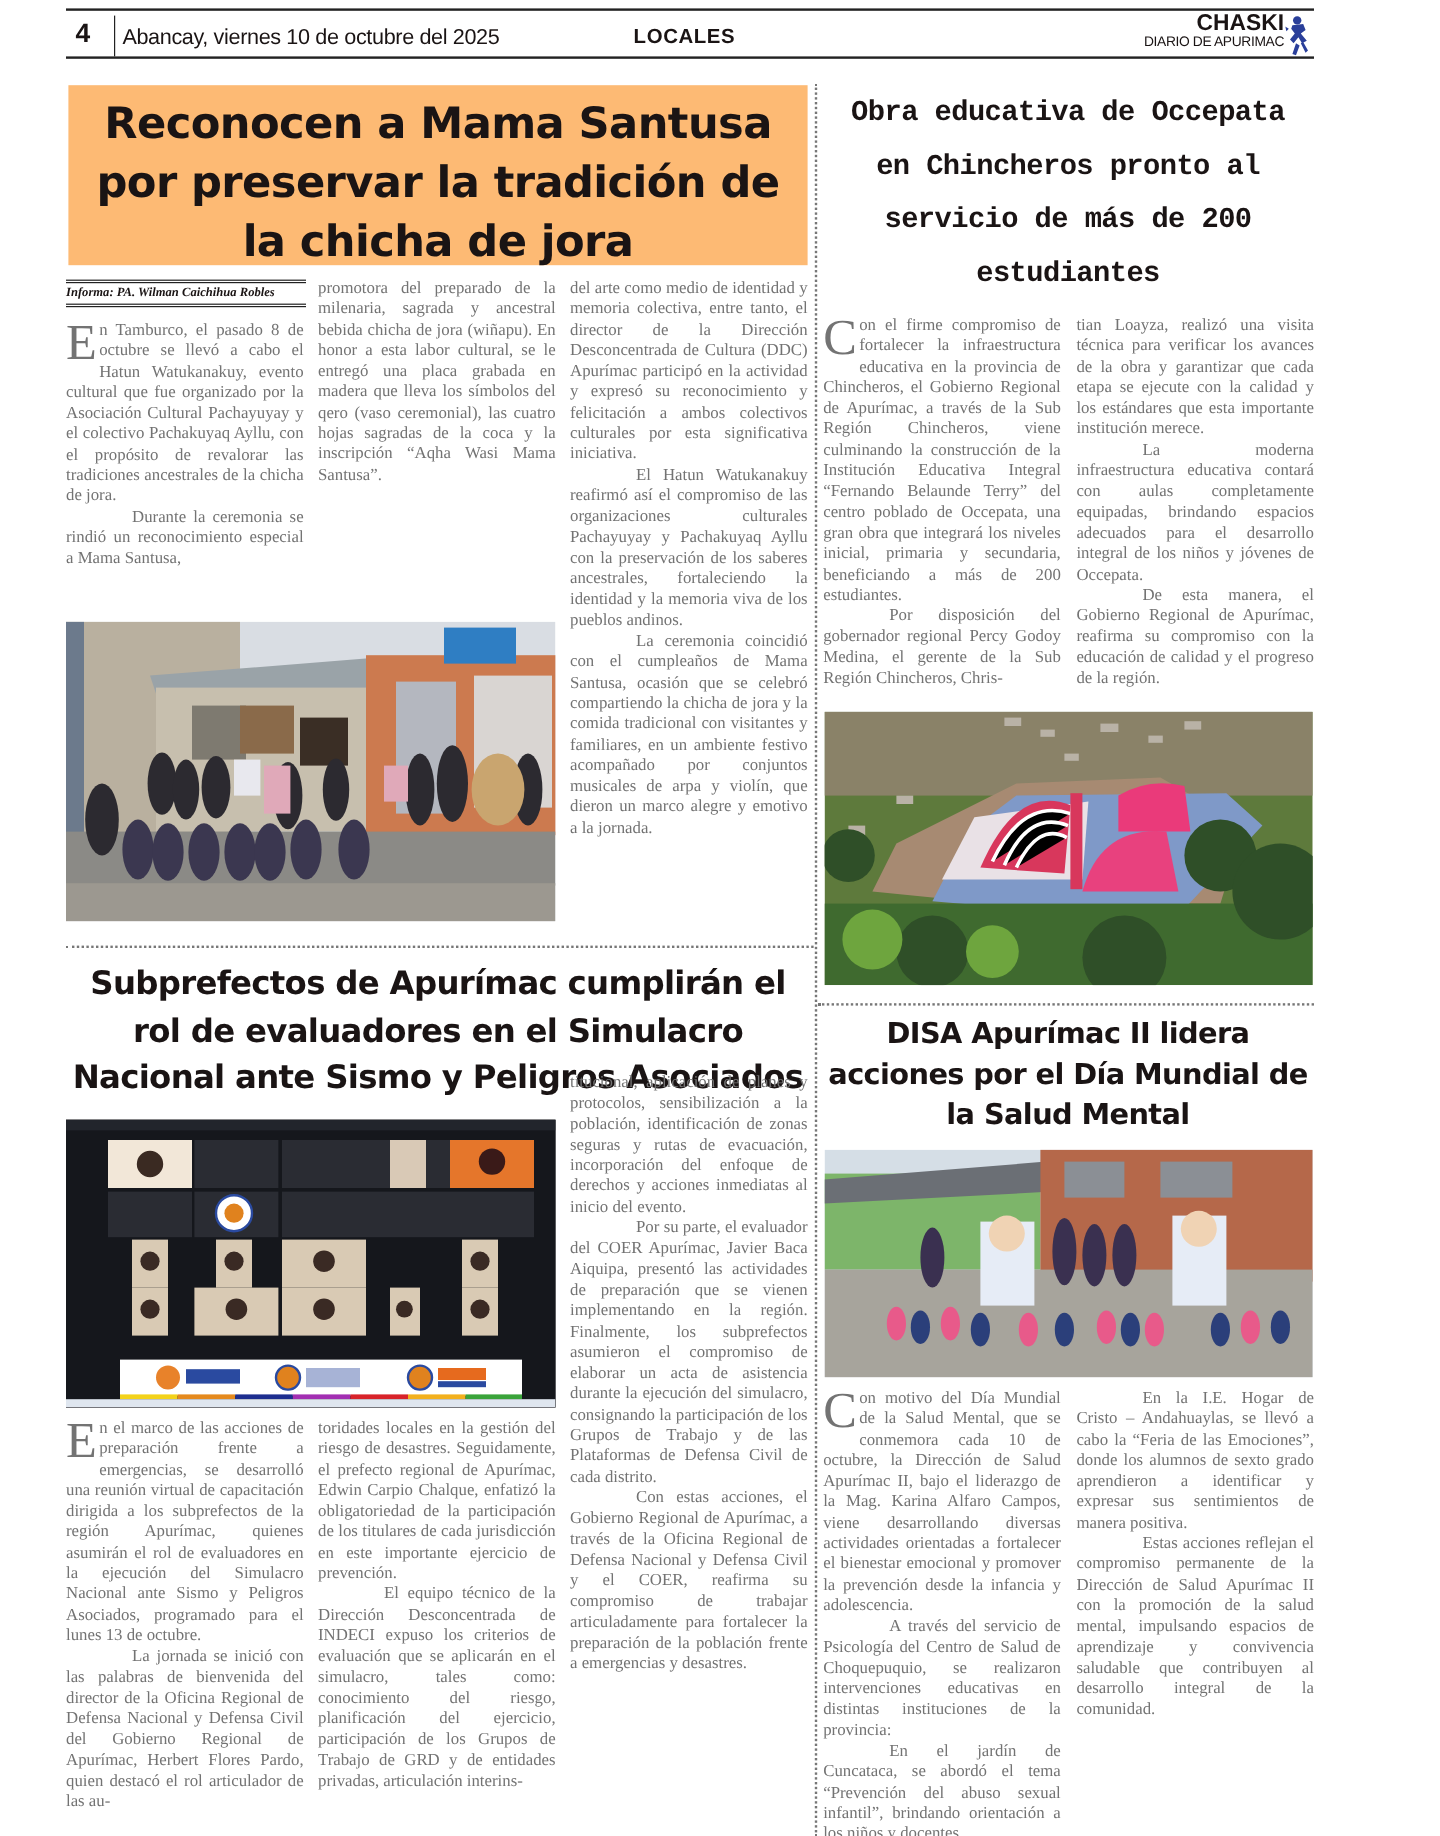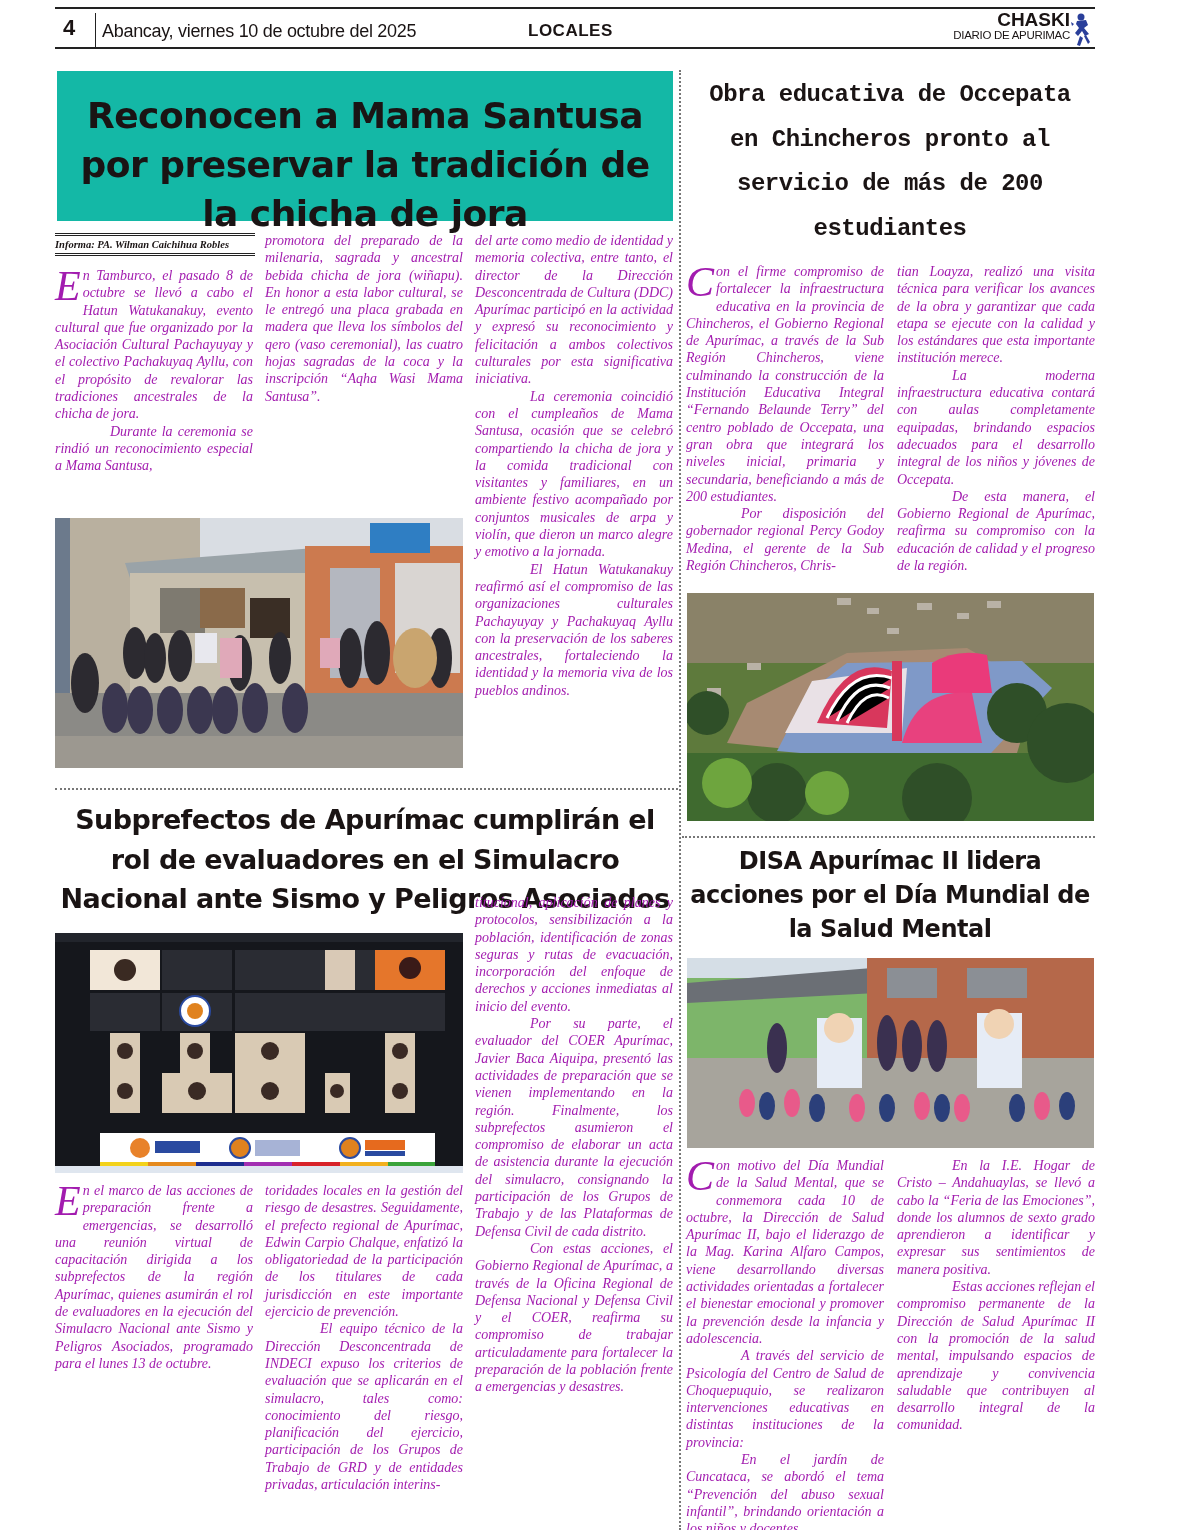--- a/index.html
+++ b/index.html
@@ -15,30 +15,30 @@
   .brand-name { font-weight: bold; font-size: 19px; display:block; }
   .brand-sub { font-size: 11.5px; display:block; margin-top: 1px; letter-spacing: -0.3px;}
   .brand-logo { position: absolute; right: 2px; top: 3px; width: 22px; height: 36px; }
 
   
   .vdiv { position: absolute; left: 679px; width: 0; border-left: 2px dotted #777; }
   .hdiv { position: absolute; height: 0; border-top: 2px dotted #777; }
 
   
   .headline { position: absolute; font-family: "DejaVu Sans", sans-serif; font-weight: bold; text-align: center; color: #1a1414; letter-spacing: -0.5px; }
-  .h1-box { left: 57px; top: 71px; width: 616px; height: 150px; background: #14b8a6; font-size: 36px; line-height: 49px; padding-top: 20px; }
+  .h1-box { left: 57px; top: 71px; width: 616px; height: 150px; background: #fdba74; font-size: 36px; line-height: 49px; padding-top: 8px; }
   .h2 { left: 690px; top: 73px; width: 400px; font-size: 24px; line-height: 44.5px; font-family: Liberation Mono, monospace; }
   .h3 { left: 55px; top: 800px; width: 620px; font-size: 27px; line-height: 39.5px; letter-spacing: -0.6px; }
   .h4 { left: 690px; top: 844px; width: 400px; font-size: 24px; line-height: 34px; }
 
   
   .byline { position: absolute; left: 55px; top: 233px; width: 200px; padding: 3px 0; border-top: 3px double #222; border-bottom: 3px double #222; font-style: italic; font-weight: bold; font-size: 10.5px; }
 
   
-  .col { position: absolute; font-size: 14px; line-height: 17.3px; text-align: justify; color: #a21caf; font-style: italic; }
+  .col { position: absolute; font-size: 14px; line-height: 17.3px; text-align: justify; color: #737373; }
   .col p { margin: 0; }
   .col p.ind { text-indent: 55px; }
   .dropcap { float: left; font-size: 42px; line-height: 34px; padding-right: 2px; margin-top: 2px; font-family: "Liberation Serif", serif; }
 
   
   .photo { position: absolute; overflow: hidden; }
   .photo svg { width: 100%; height: 100%; display: block; }
 </style>
 </head>
 <body>
@@ -74,22 +74,22 @@
   <div class="col" style="left:55px; top:267px; width:198px;">
     <span class="dropcap">E</span>
     <p>n Tamburco, el pasado 8 de octubre se llevó a cabo el Hatun Watukanakuy, evento cultural que fue organizado por la Asociación Cultural Pachayuyay y el colectivo Pachakuyaq Ayllu, con el propósito de revalorar las tradiciones ancestrales de la chicha de jora.</p>
     <p class="ind">Durante la ceremonia se rindió un reconocimiento especial a Mama Santusa,</p>
   </div>
   <div class="col" style="left:265px; top:232px; width:198px;">
     <p>promotora del preparado de la milenaria, sagrada y ancestral bebida chicha de jora (wiñapu). En honor a esta labor cultural, se le entregó una placa grabada en madera que lleva los símbolos del qero (vaso ceremonial), las cuatro hojas sagradas de la coca y la inscripción “Aqha Wasi Mama Santusa”.</p>
   </div>
   <div class="col" style="left:475px; top:232px; width:198px;">
     <p>del arte como medio de identidad y memoria colectiva, entre tanto, el director de la Dirección Desconcentrada de Cultura (DDC) Apurímac participó en la actividad y expresó su reconocimiento y felicitación a ambos colectivos culturales por esta significativa iniciativa.</p>
+    <p class="ind">El Hatun Watukanakuy reafirmó así el compromiso de las organizaciones culturales Pachayuyay y Pachakuyaq Ayllu con la preservación de los saberes ancestrales, fortaleciendo la identidad y la memoria viva de los pueblos andinos.</p>
     <p class="ind">La ceremonia coincidió con el cumpleaños de Mama Santusa, ocasión que se celebró compartiendo la chicha de jora y la comida tradicional con visitantes y familiares, en un ambiente festivo acompañado por conjuntos musicales de arpa y violín, que dieron un marco alegre y emotivo a la jornada.</p>
-    <p class="ind">El Hatun Watukanakuy reafirmó así el compromiso de las organizaciones culturales Pachayuyay y Pachakuyaq Ayllu con la preservación de los saberes ancestrales, fortaleciendo la identidad y la memoria viva de los pueblos andinos.</p>
   </div>
 
   <div class="photo" style="left:55px; top:518px; width:408px; height:250px;">
     <svg viewBox="0 0 408 250" preserveAspectRatio="none">
       <rect width="408" height="250" fill="#d9dde3"></rect>
       <rect x="0" y="0" width="145" height="190" fill="#b9b09f"></rect>
       <rect x="0" y="0" width="15" height="200" fill="#6c7a8c"></rect>
       <polygon points="70,45 260,30 265,60 75,60" fill="#9aa3a8"></polygon>
       <rect x="75" y="55" width="185" height="120" fill="#c7bfae"></rect>
       <rect x="105" y="70" width="45" height="45" fill="#7e7a70"></rect>
@@ -253,20 +253,21 @@
         <rect x="237" y="229" width="48" height="4" fill="#d8232a"></rect>
         <rect x="285" y="229" width="48" height="4" fill="#f2b01e"></rect>
         <rect x="333" y="229" width="47" height="4" fill="#3aa33a"></rect>
       <rect x="0" y="233" width="408" height="7" fill="#dfe6ef"></rect>
     </svg>
   </div>
 
   <div class="col" style="left:55px; top:1182px; width:198px;">
     <span class="dropcap">E</span>
     <p>n el marco de las acciones de preparación frente a emergencias, se desarrolló una reunión virtual de capacitación dirigida a los subprefectos de la región Apurímac, quienes asumirán el rol de evaluadores en la ejecución del Simulacro Nacional ante Sismo y Peligros Asociados, programado para el lunes 13 de octubre.</p>
+    <p class="ind">La jornada se inició con las palabras de bienvenida del director de la Oficina Regional de Defensa Nacional y Defensa Civil del Gobierno Regional de Apurímac, Herbert Flores Pardo, quien destacó el rol articulador de las au-</p>
   </div>
   <div class="col" style="left:265px; top:1182px; width:198px;">
     <p>toridades locales en la gestión del riesgo de desastres. Seguidamente, el prefecto regional de Apurímac, Edwin Carpio Chalque, enfatizó la obligatoriedad de la participación de los titulares de cada jurisdicción en este importante ejercicio de prevención.</p>
     <p class="ind">El equipo técnico de la Dirección Desconcentrada de INDECI expuso los criterios de evaluación que se aplicarán en el simulacro, tales como: conocimiento del riesgo, planificación del ejercicio, participación de los Grupos de Trabajo de GRD y de entidades privadas, articulación interins-</p>
   </div>
   <div class="col" style="left:475px; top:894px; width:198px;">
     <p>titucional, aplicación de planes y protocolos, sensibilización a la población, identificación de zonas seguras y rutas de evacuación, incorporación del enfoque de derechos y acciones inmediatas al inicio del evento.</p>
     <p class="ind">Por su parte, el evaluador del COER Apurímac, Javier Baca Aiquipa, presentó las actividades de preparación que se vienen implementando en la región. Finalmente, los subprefectos asumieron el compromiso de elaborar un acta de asistencia durante la ejecución del simulacro, consignando la participación de los Grupos de Trabajo y de las Plataformas de Defensa Civil de cada distrito.</p>
     <p class="ind">Con estas acciones, el Gobierno Regional de Apurímac, a través de la Oficina Regional de Defensa Nacional y Defensa Civil y el COER, reafirma su compromiso de trabajar articuladamente para fortalecer la preparación de la población frente a emergencias y desastres.</p>
   </div>

